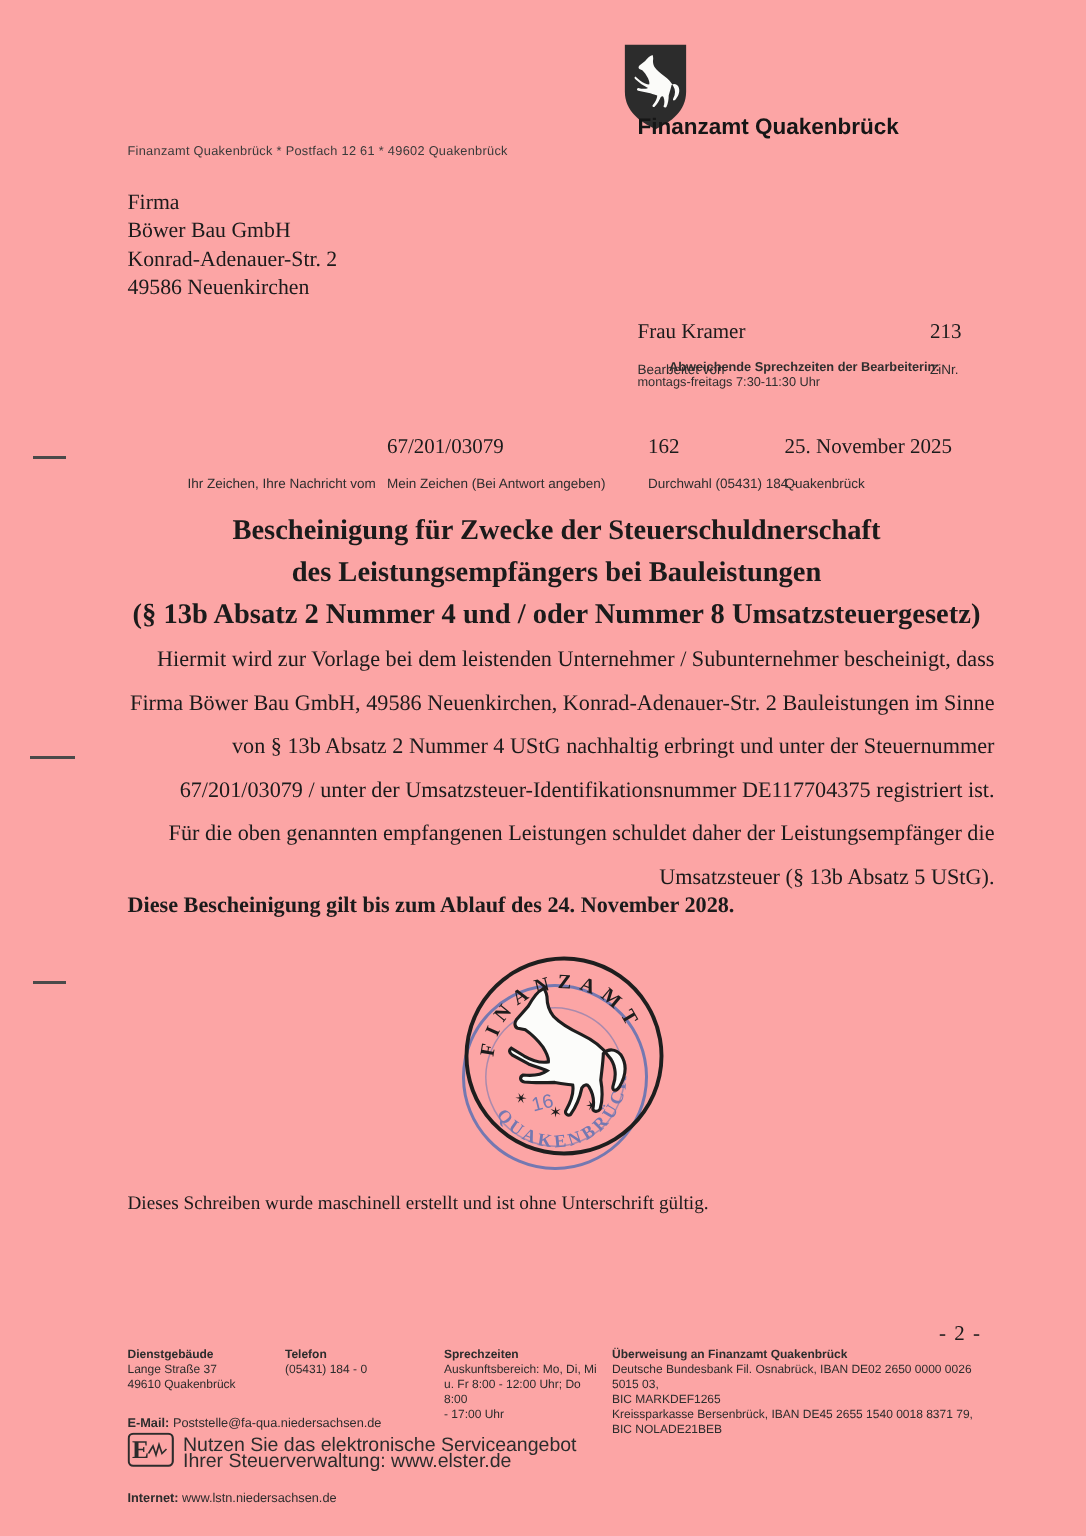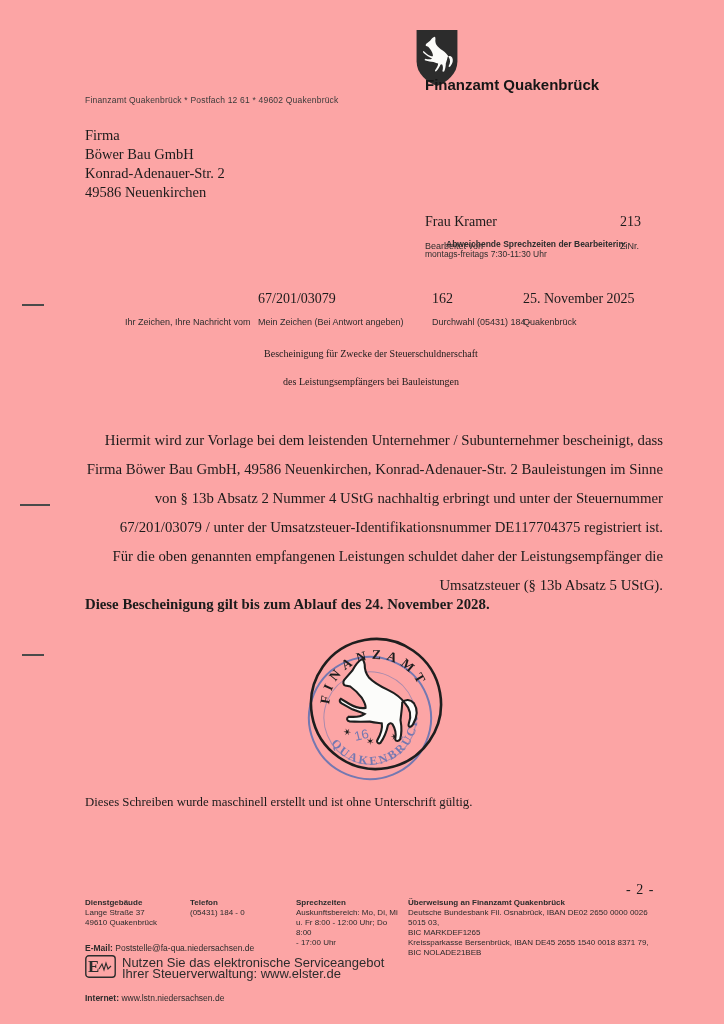--- a/index.html
+++ b/index.html
@@ -15,21 +15,21 @@
   .fold{position:absolute;height:2px;background:#4a4a4a;}
   
   .sender-line{left:85px;top:95px;font-size:8.5px;color:#3a3a3a;letter-spacing:.2px;}
   .agency{left:425px;top:76px;font-size:15px;font-weight:bold;color:#161616;}
   .recipient{left:85px;top:126px;font-size:14.5px;line-height:19px;}
   .lbl{font-size:9px;color:#2e2e2e;margin-top:38px;}
   .val{font-size:14px;}
   .small-note{font-size:8.5px;color:#2e2e2e;line-height:10.5px;}
   
   .title-block{left:85px;top:340px;width:572px;text-align:center;
-    font-size:10px;font-weight:normal;line-height:28px;}
+    font-size:19px;font-weight:bold;line-height:28px;}
   .title-block div{margin-bottom:0;}
   
   .para{left:85px;width:578px;font-size:14.8px;line-height:29px;text-align:right;}
   .validity{left:85px;top:596px;width:578px;font-size:14.8px;font-weight:bold;}
   .machine-note{left:85px;top:795px;font-size:12.8px;}
   
   .stamp{left:296px;top:630px;width:164px;height:164px;}
   
   .foot{font-size:8px;line-height:10px;color:#2c2c2c;}
   .foot .flabel{font-weight:bold;}
@@ -78,20 +78,21 @@
   <div class="abs sans lbl" style="left:258px;top:279px;">Mein Zeichen (Bei Antwort angeben)</div>
   <div class="abs val" style="left:258px;top:291px;">67/201/03079</div>
   <div class="abs sans lbl" style="left:432px;top:279px;">Durchwahl (05431) 184 -</div>
   <div class="abs val" style="left:432px;top:291px;">162</div>
   <div class="abs sans lbl" style="left:523px;top:279px;">Quakenbrück</div>
   <div class="abs val" style="left:523px;top:291px;">25. November 2025</div>
 
   <div class="abs title-block">
     <div>Bescheinigung für Zwecke der Steuerschuldnerschaft</div>
     <div>des Leistungsempfängers bei Bauleistungen</div>
+    <div>(§ 13b Absatz 2 Nummer 4 und / oder Nummer 8 Umsatzsteuergesetz)</div>
   </div>
 
   <div class="abs para" style="top:426px;">Hiermit wird zur Vorlage bei dem leistenden Unternehmer / Subunternehmer bescheinigt, dass Firma Böwer Bau GmbH, 49586 Neuenkirchen, Konrad-Adenauer-Str. 2 Bauleistungen im Sinne von § 13b Absatz 2 Nummer 4 UStG nachhaltig erbringt und unter der Steuernummer 67/201/03079 / unter der Umsatzsteuer-Identifikationsnummer DE117704375 registriert ist.</div>
   <div class="abs para" style="top:542px;">Für die oben genannten empfangenen Leistungen schuldet daher der Leistungsempfänger die Umsatzsteuer (§ 13b Absatz 5 UStG).</div>
   <div class="abs validity">Diese Bescheinigung gilt bis zum Ablauf des 24. November 2028.</div>
 
   <div class="abs stamp">
     <svg width="164" height="164" viewBox="0 0 164 164">
 
       <g transform="rotate(-22 74 88)" opacity="0.78">

